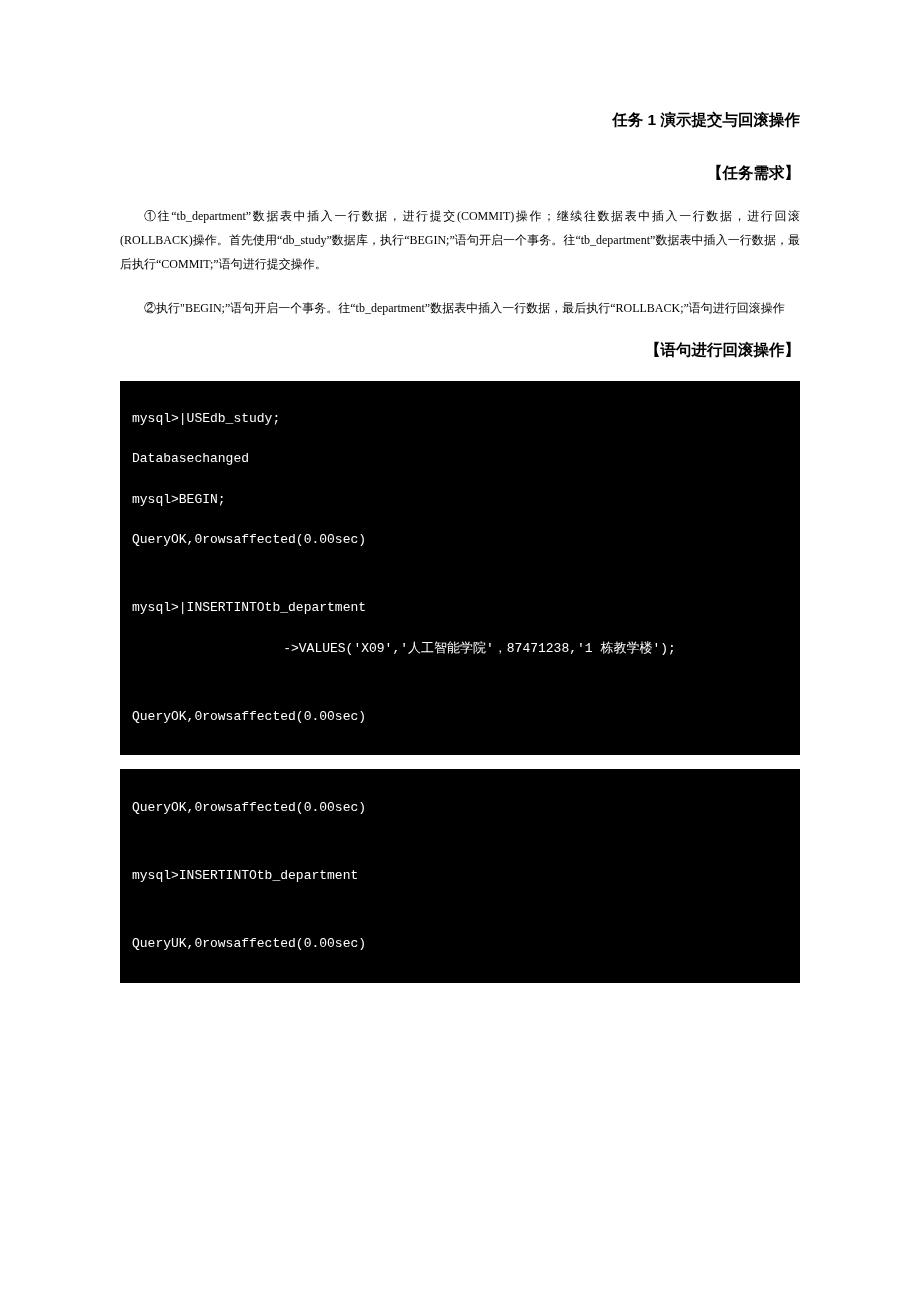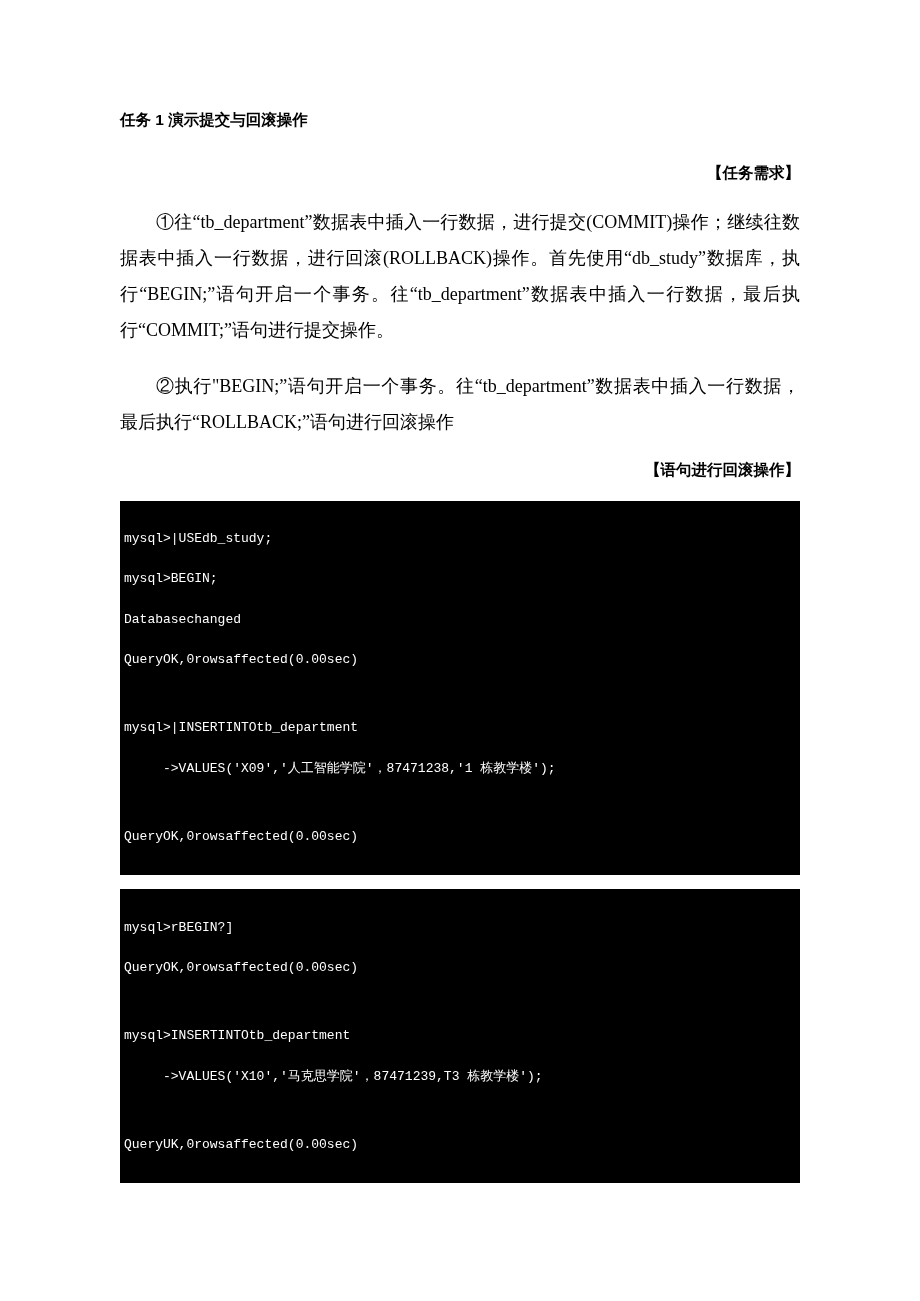--- a/index.html
+++ b/index.html
@@ -8,57 +8,58 @@
       box-sizing: border-box;
     }
     body {
       background: #ffffff;
       font-family: "SimSun", "宋体", serif;
       width: 920px;
       padding: 110px 120px 60px 120px;
       color: #000;
     }
     .title {
-      text-align: left;
+      text-align: right;
       font-size: 15.5px;
       font-weight: bold;
       margin-bottom: 32px;
       font-family: "SimHei", "黑体", sans-serif;
     }
     .section-heading {
       font-size: 15.5px;
       font-weight: bold;
       margin-bottom: 20px;
       font-family: "SimSun", "宋体", serif;
       text-align: right;
     }
     .paragraph {
-      font-size: 18px;
+      font-size: 12px;
       line-height: 2.0;
       text-indent: 2em;
       margin-bottom: 20px;
       text-align: justify;
       font-family: "SimSun", "宋体", serif;
     }
     .code-block {
       background: #000000;
       color: #ffffff;
       font-family: "SimSun", "Courier New", monospace;
       font-size: 13px;
       line-height: 1.55;
-      padding: 8px 4px;
+      padding: 8px 12px;
       margin-bottom: 14px;
       white-space: pre-wrap;
       word-break: break-all;
     }
     .code-block .line {
       display: block;
     }
     .code-block .indent {
       padding-left: 3em;
+      text-align: center;
     }
     .code-block .spacer {
       height: 8px;
       display: block;
     }
   </style>
 </head>
 <body>
 
 <div class="title">任务 1 演示提交与回滚操作</div>
@@ -66,31 +67,29 @@
 <div class="section-heading">【任务需求】</div>
 
 <p class="paragraph">①往“tb_department”数据表中插入一行数据，进行提交(COMMIT)操作；继续往数据表中插入一行数据，进行回滚(ROLLBACK)操作。首先使用“db_study”数据库，执行“BEGIN;”语句开启一个事务。往“tb_department”数据表中插入一行数据，最后执行“COMMIT;”语句进行提交操作。</p>
 
 <p class="paragraph">②执行"BEGIN;”语句开启一个事务。往“tb_department”数据表中插入一行数据，最后执行“ROLLBACK;”语句进行回滚操作</p>
 
 <div class="section-heading">【语句进行回滚操作】</div>
 
 <div class="code-block">
 <span class="line">mysql&gt;|USEdb_study;</span>
+<span class="line">Databasechanged</span>
 <span class="line">mysql&gt;BEGIN;</span>
-<span class="line">Databasechanged</span>
 <span class="line">QueryOK,0rowsaffected(0.00sec)</span>
 <span class="spacer"></span>
 <span class="line">mysql&gt;|INSERTINTOtb_department</span>
 <span class="line indent">-&gt;VALUES('X09','人工智能学院'，87471238,'1 栋教学楼');</span>
 <span class="spacer"></span>
 <span class="line">QueryOK,0rowsaffected(0.00sec)</span>
 </div>
 
 <div class="code-block">
-<span class="line">mysql&gt;rBEGIN?]</span>
 <span class="line">QueryOK,0rowsaffected(0.00sec)</span>
 <span class="spacer"></span>
 <span class="line">mysql&gt;INSERTINTOtb_department</span>
-<span class="line indent">-&gt;VALUES('X10','马克思学院'，87471239,T3 栋教学楼');</span>
 <span class="spacer"></span>
 <span class="line">QueryUK,0rowsaffected(0.00sec)</span>
 </div>
 
 </body></html>

